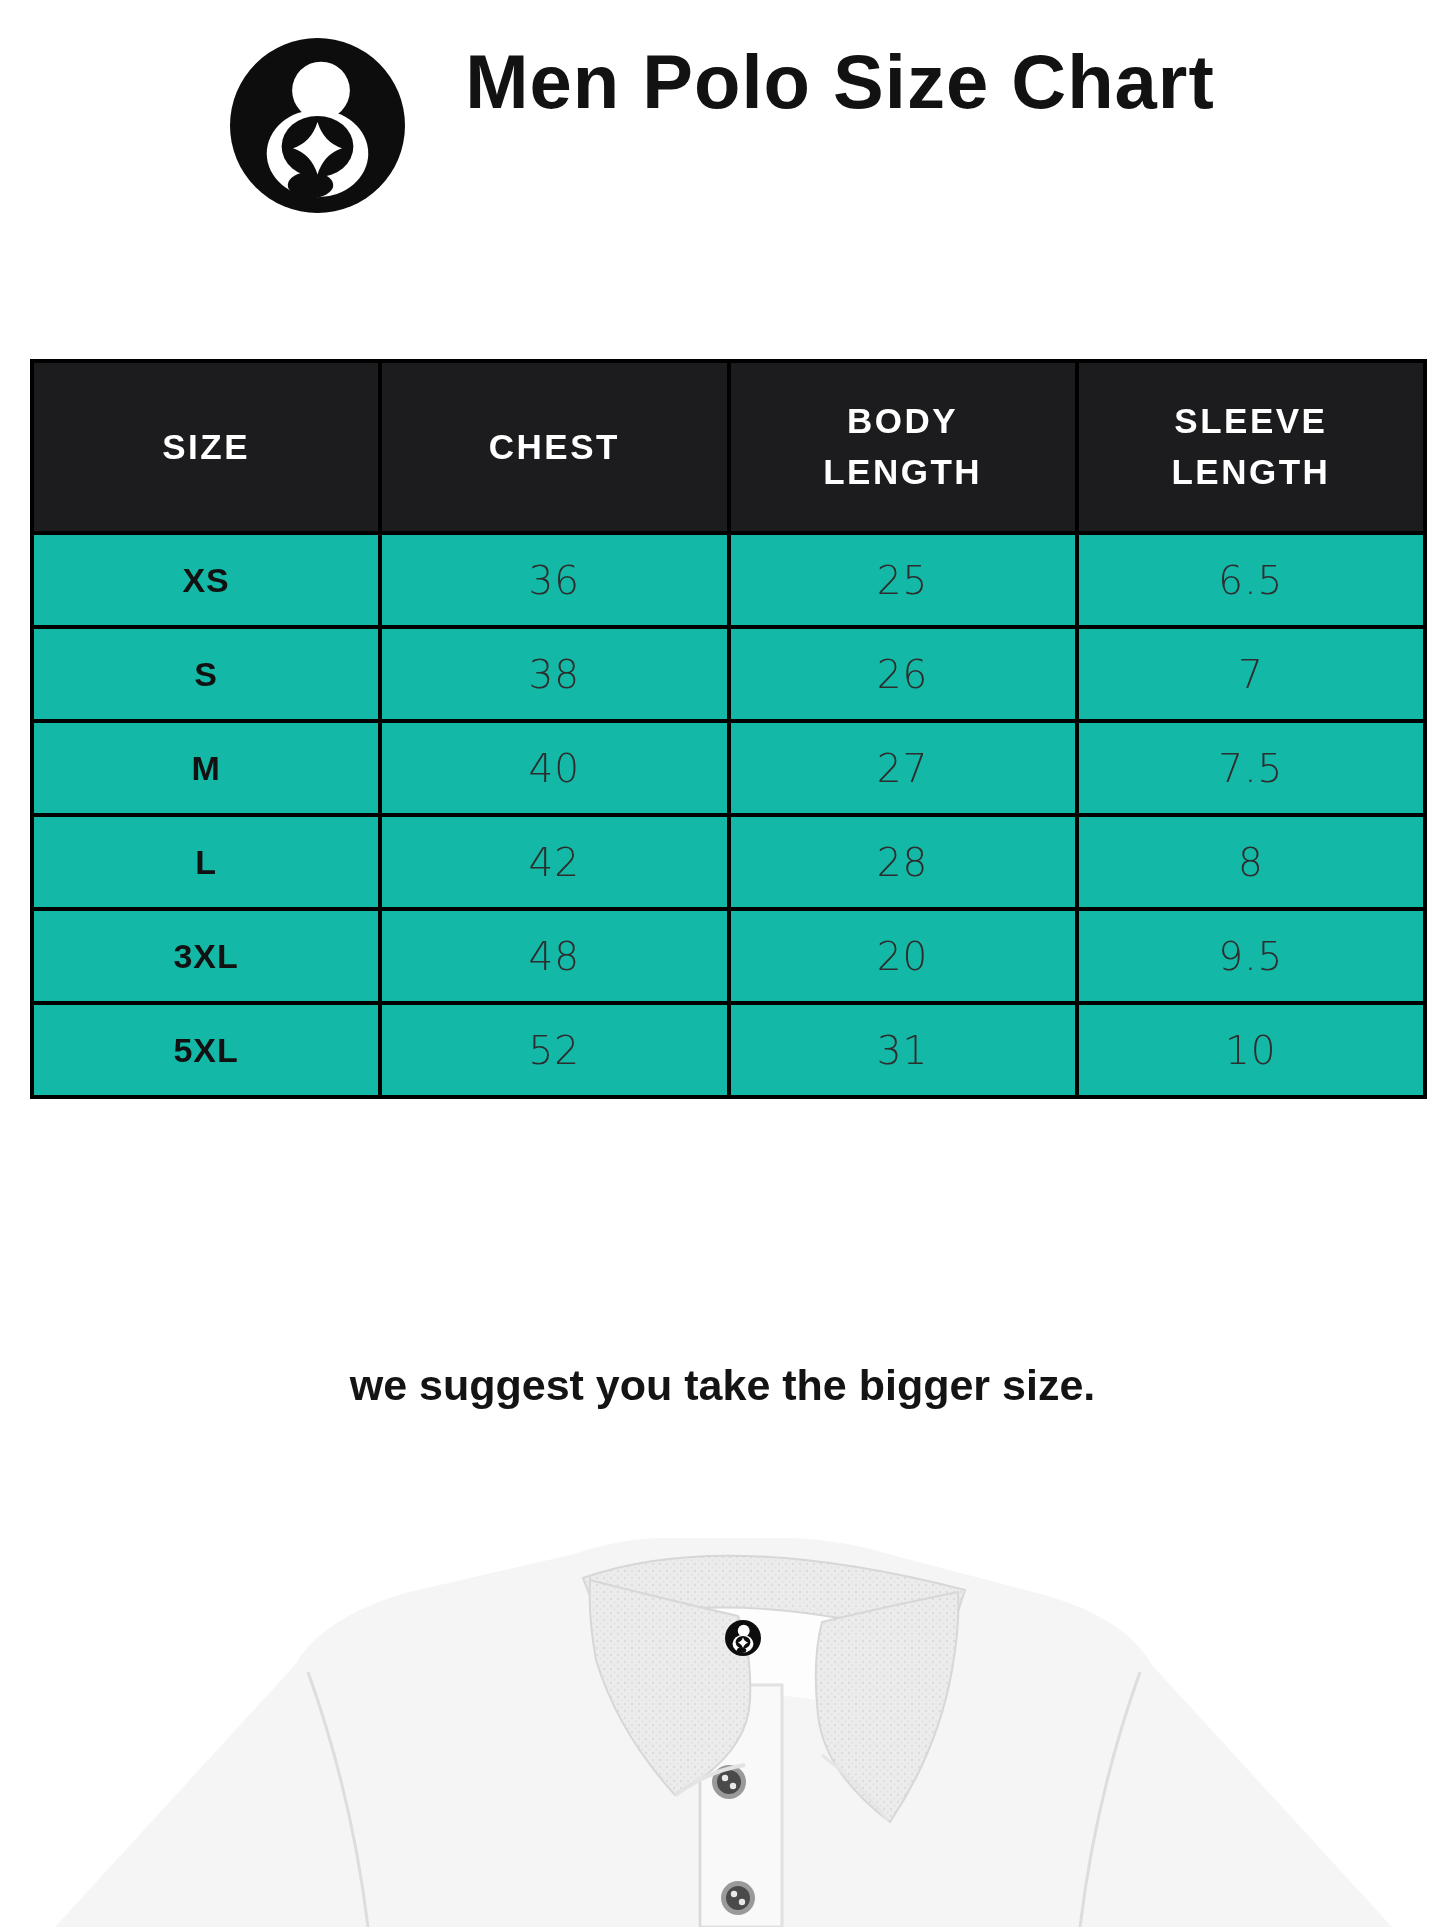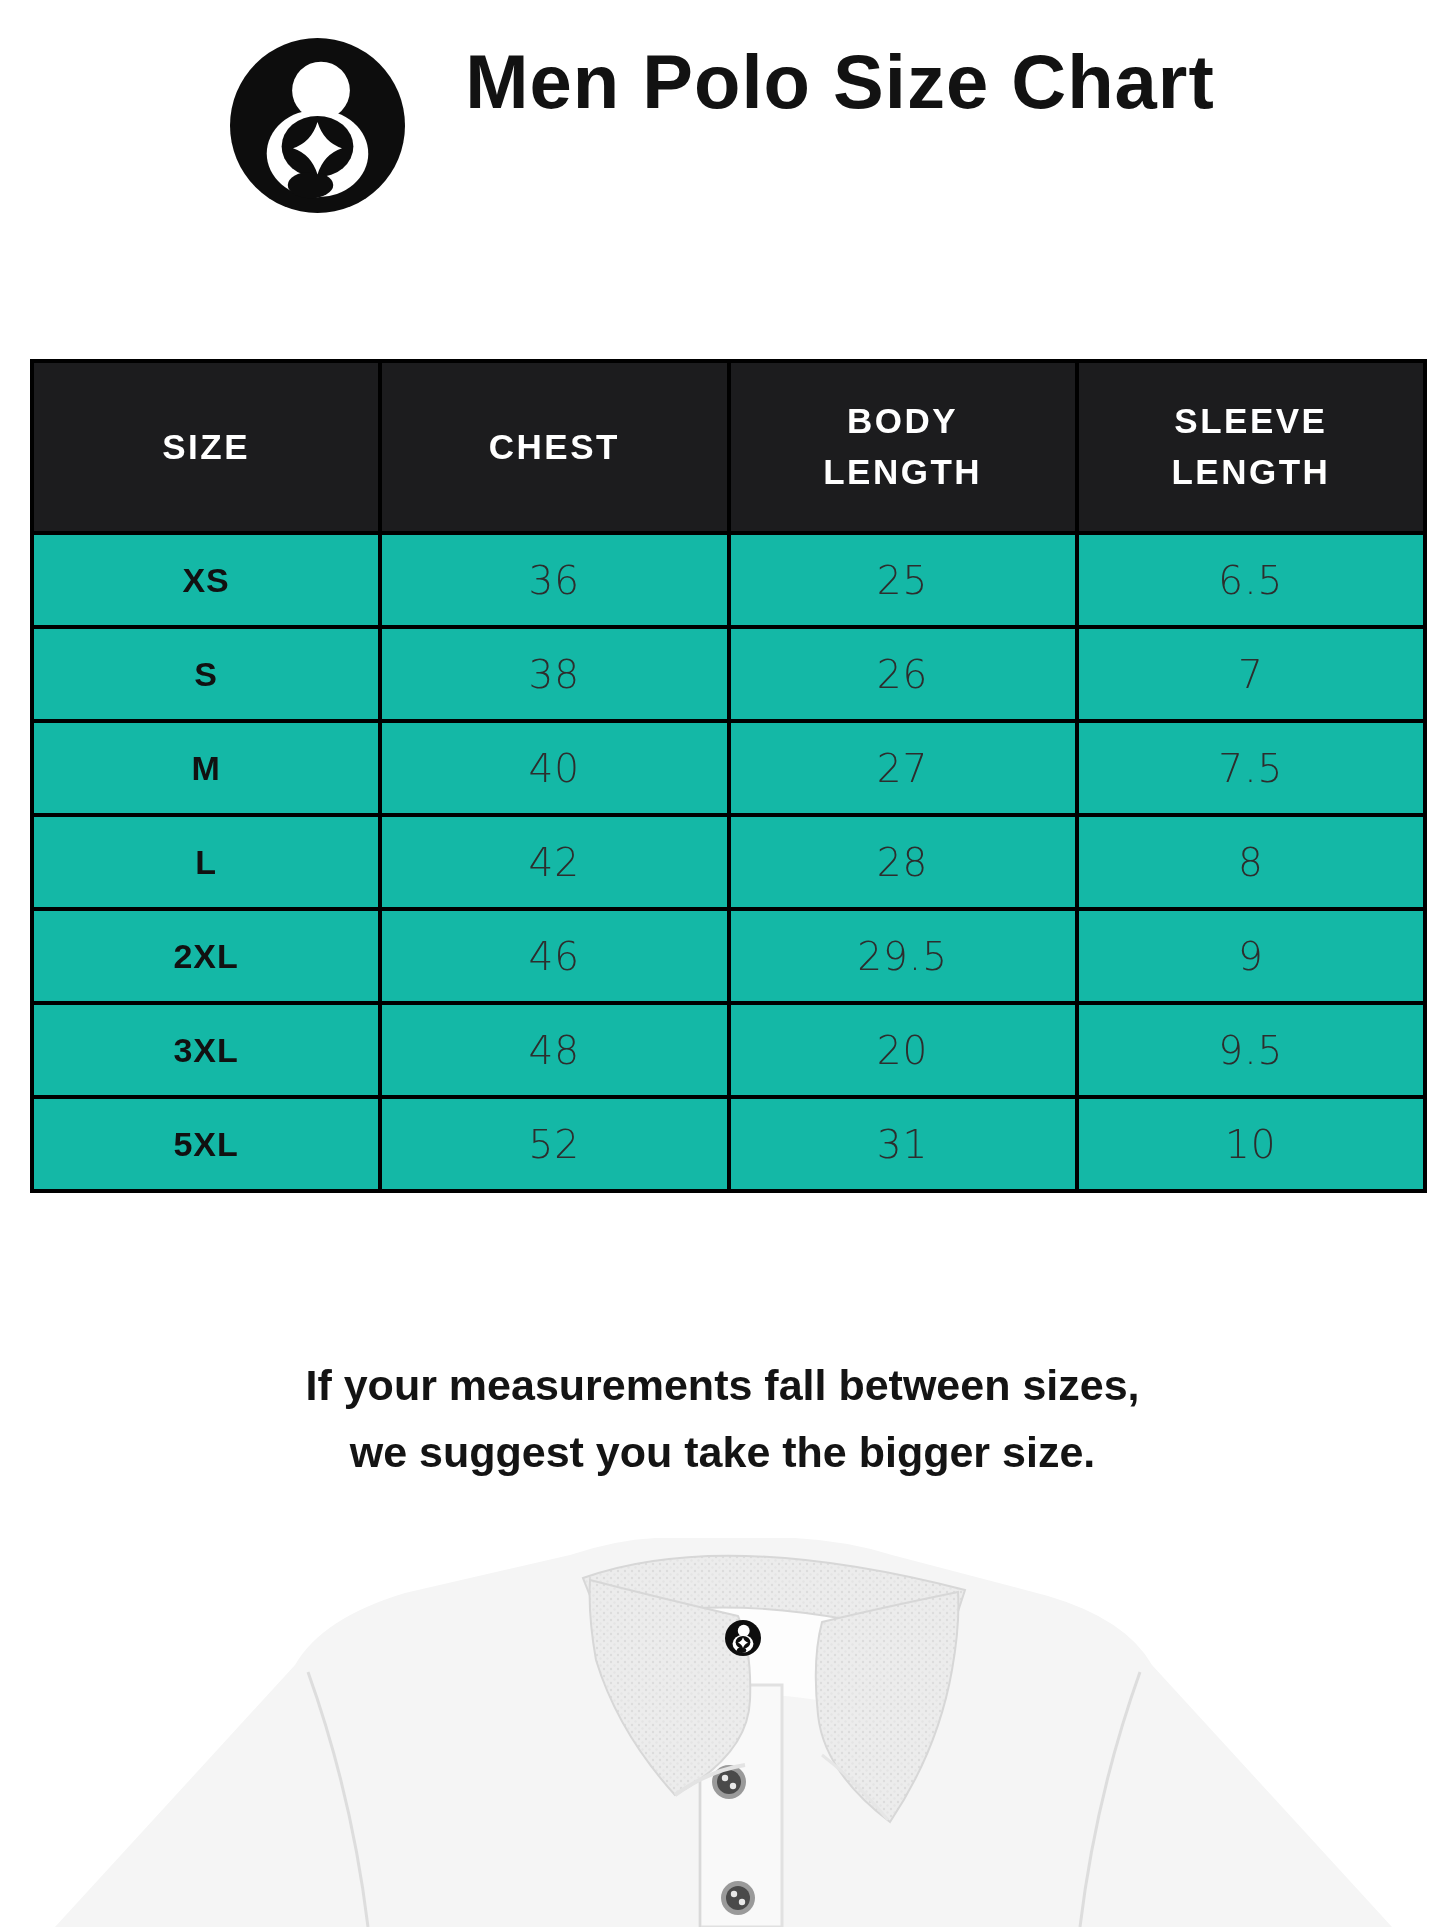--- a/index.html
+++ b/index.html
@@ -148,43 +148,36 @@
         <td class="cell-val">27</td>
         <td class="cell-val">7.5</td>
       </tr>
       <tr>
         <td class="cell-size">L</td>
         <td class="cell-val">42</td>
         <td class="cell-val">28</td>
         <td class="cell-val">8</td>
       </tr>
       <tr>
-        <td class="cell-size">2XL</td>
-        <td class="cell-val">46</td>
-        <td class="cell-val">29.5</td>
-        <td class="cell-val">9</td>
-      </tr>
-      <tr>
         <td class="cell-size">3XL</td>
         <td class="cell-val">48</td>
         <td class="cell-val">20</td>
         <td class="cell-val">9.5</td>
       </tr>
       <tr>
         <td class="cell-size">5XL</td>
         <td class="cell-val">52</td>
         <td class="cell-val">31</td>
         <td class="cell-val">10</td>
       </tr>
     </tbody>
   </table>
 </div>
 
 <div class="fit-note">
-  <div>If your measurements fall between sizes,</div>
   <div>we suggest you take the bigger size.</div>
 </div>
 
 <div class="shirt-wrap">
   <svg viewBox="0 0 1445 407" aria-hidden="true">
     <defs>
       <pattern id="pique" width="7" height="7" patternUnits="userSpaceOnUse">
         <rect width="7" height="7" fill="#ececec"></rect>
         <circle cx="2" cy="2" r="1.2" fill="#dcdcdc"></circle>
         <circle cx="5.5" cy="5.5" r="1.2" fill="#e4e4e4"></circle>

